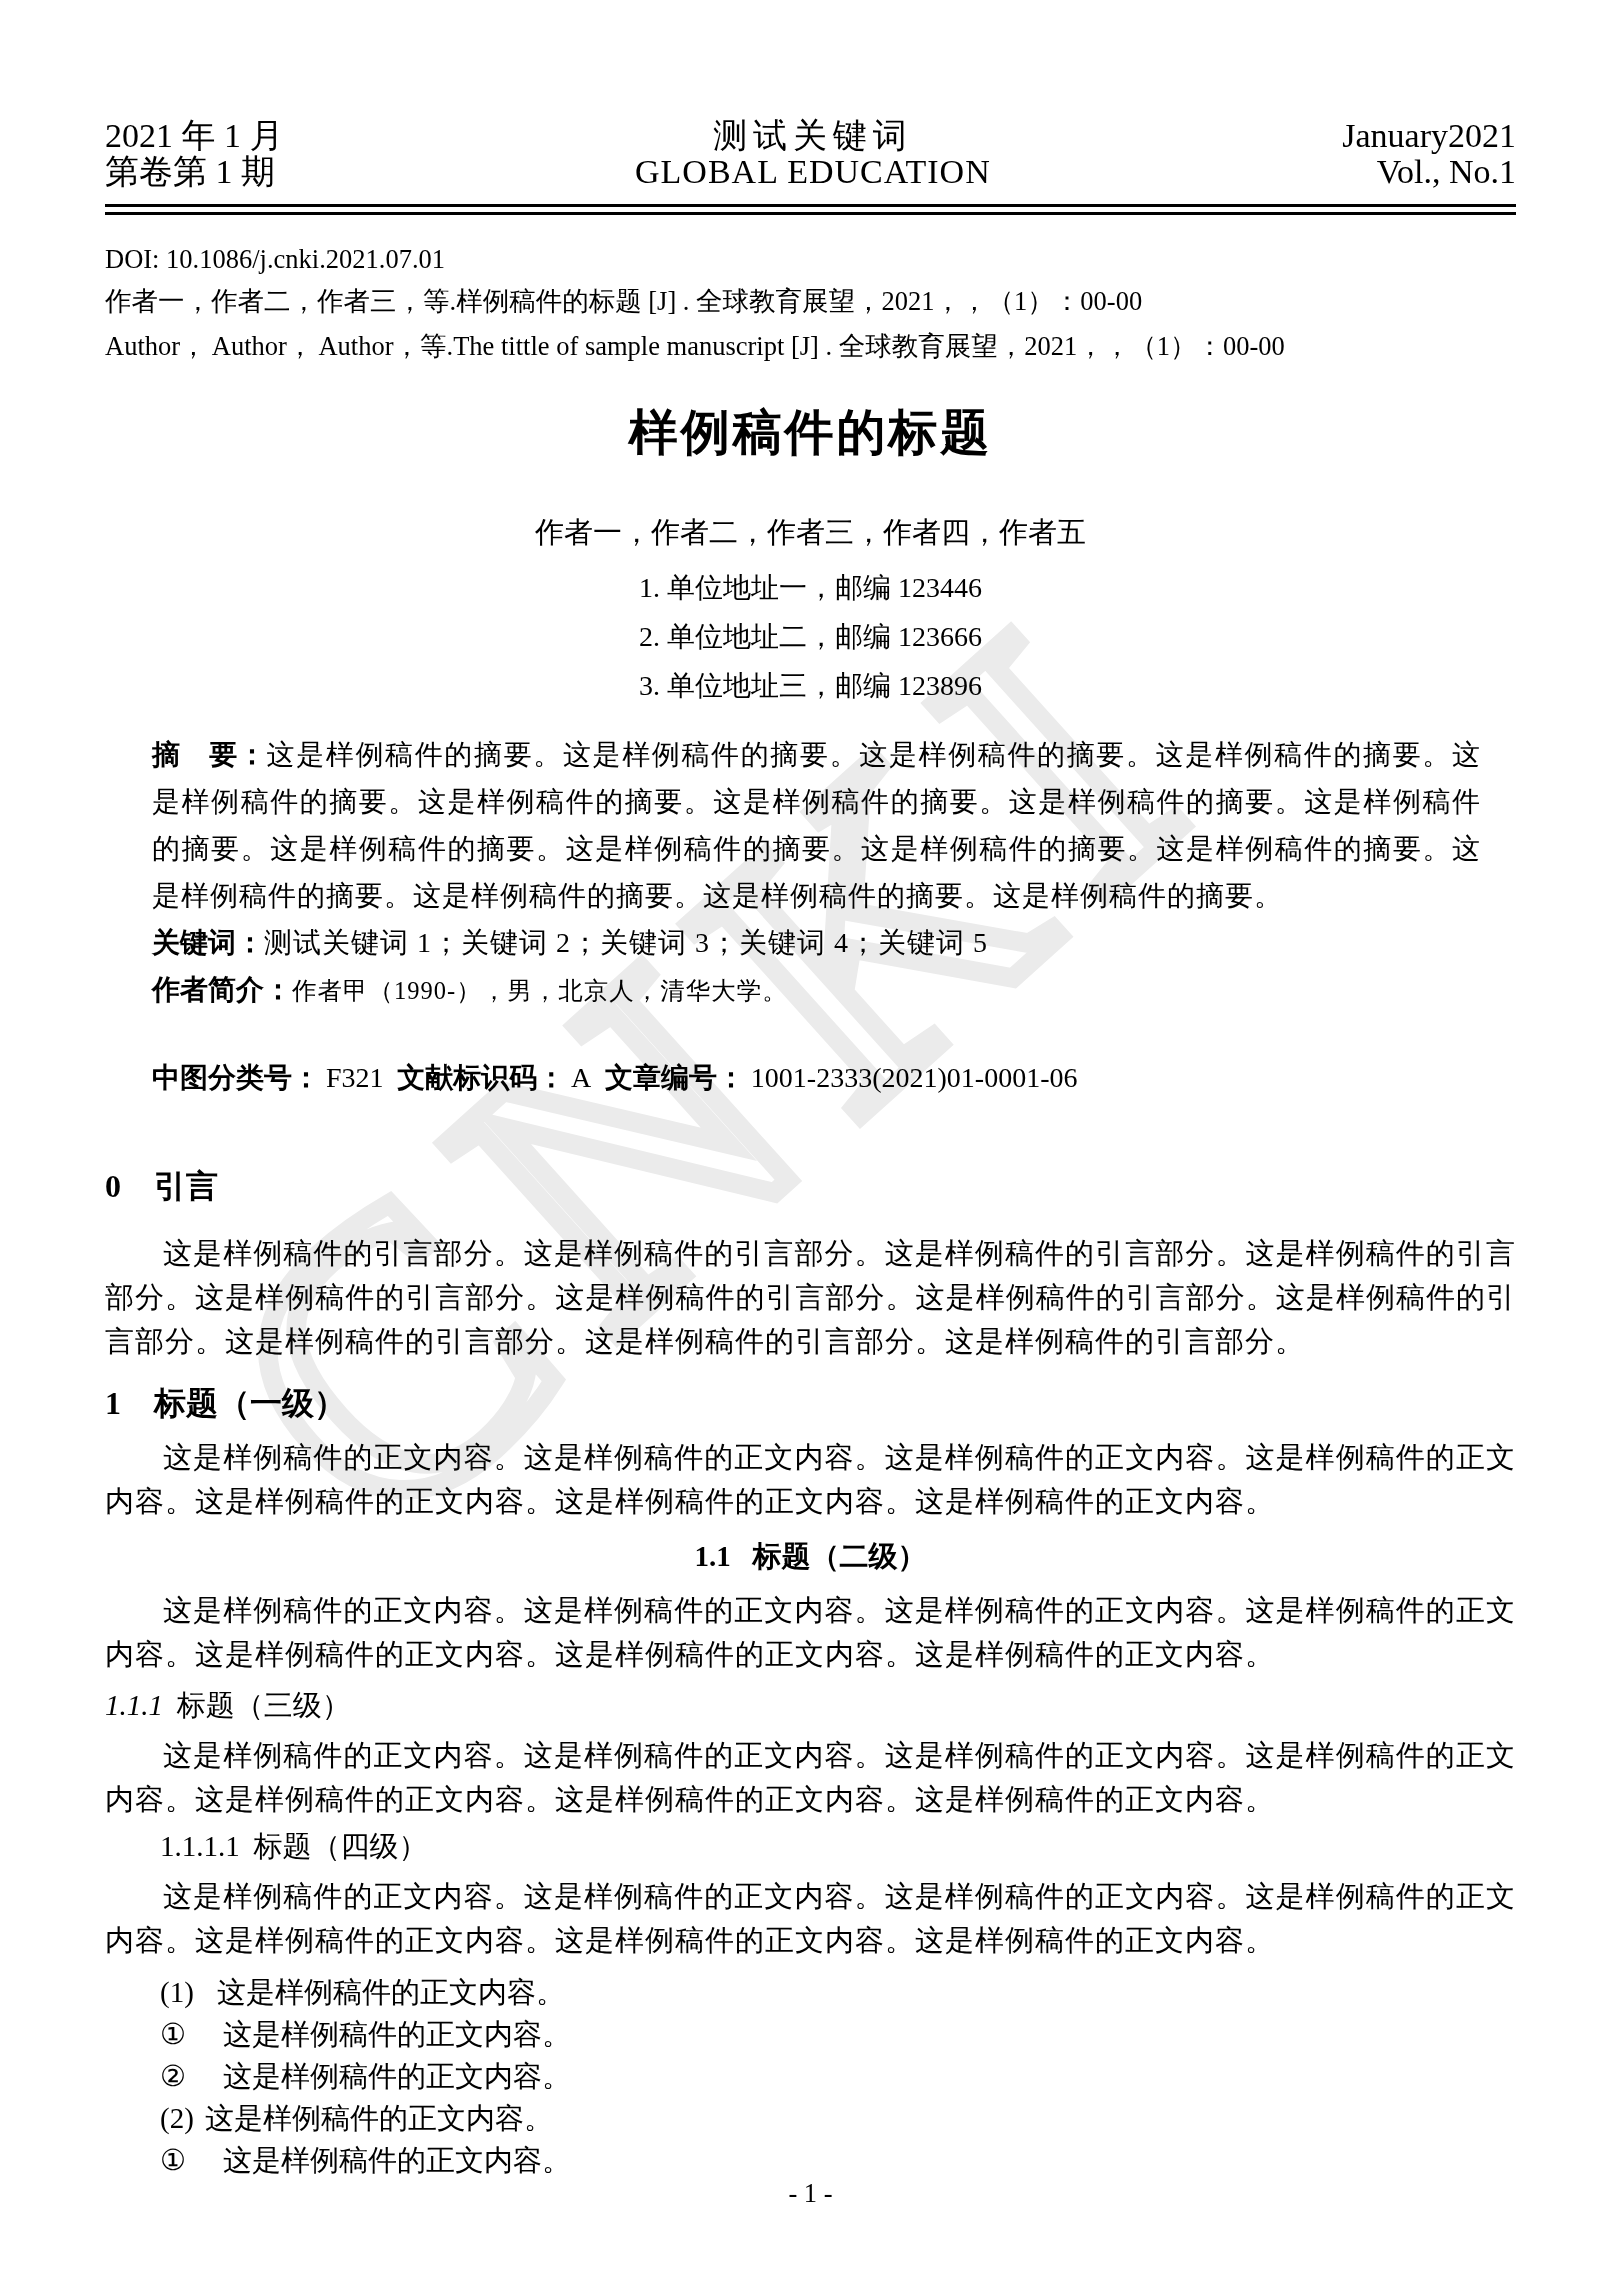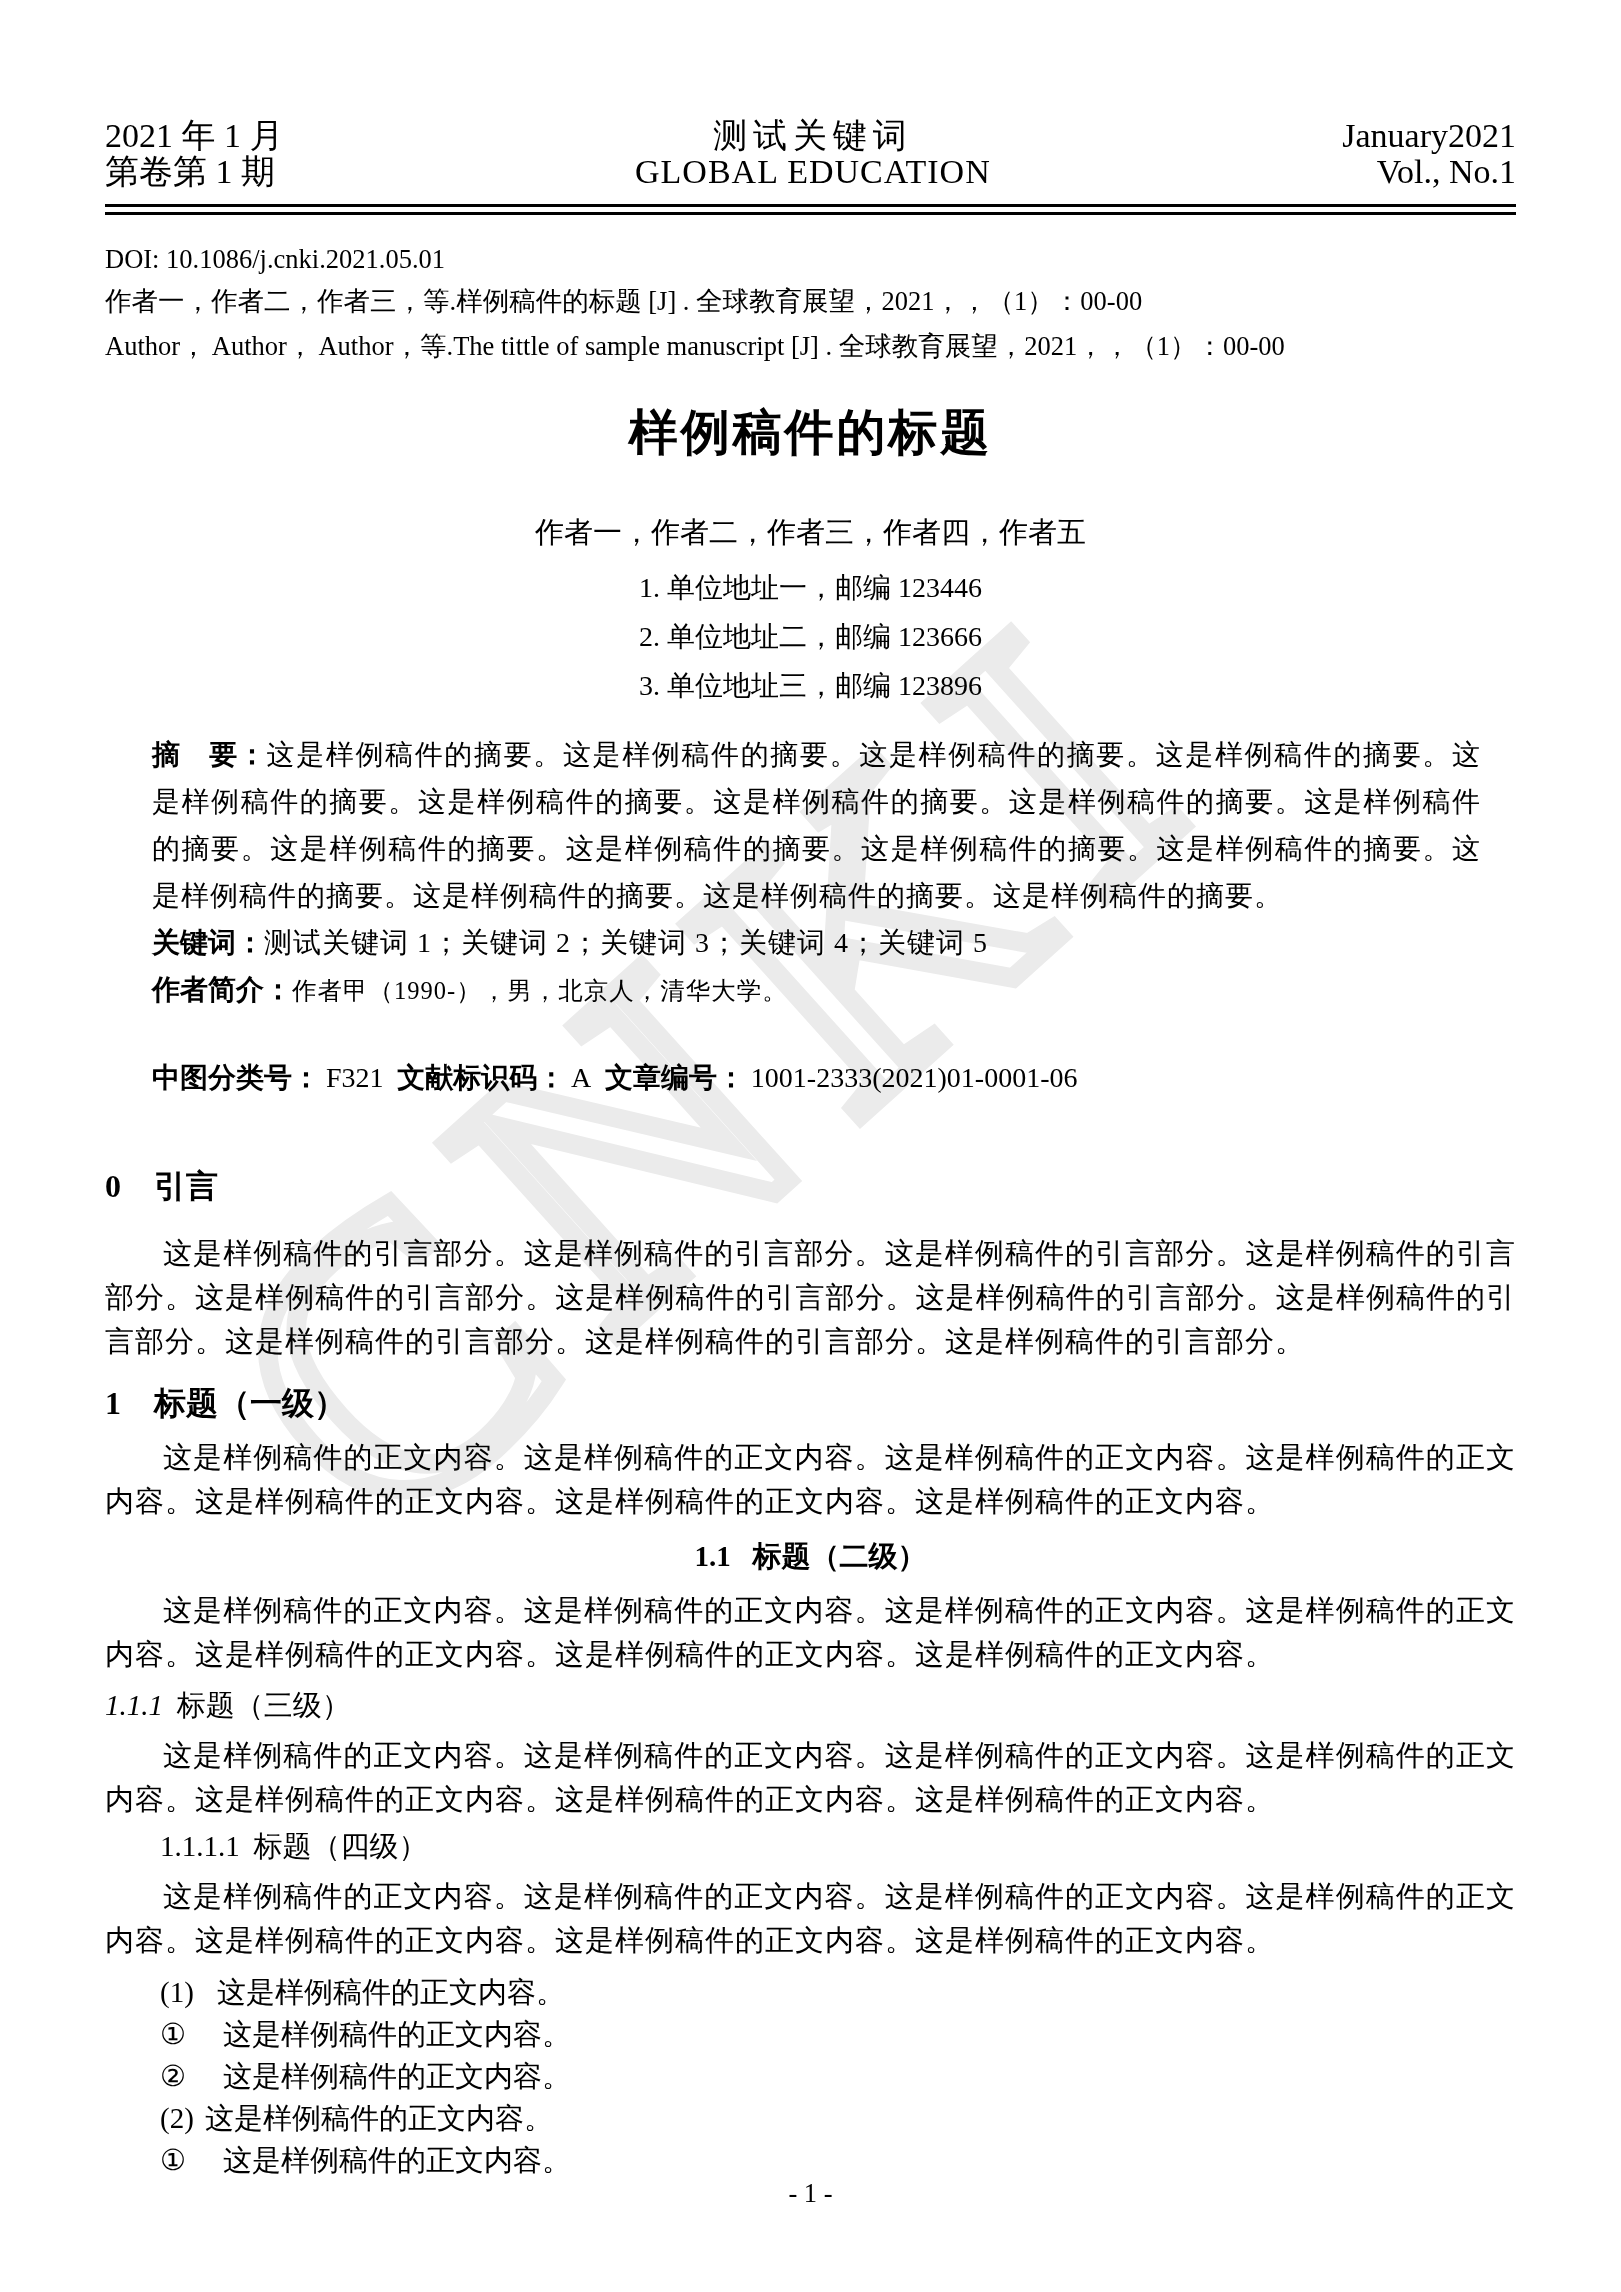--- a/index.html
+++ b/index.html
@@ -84,21 +84,21 @@
         <div class="rh-en">GLOBAL EDUCATION</div>
       </div>
       <div class="rh-col" style="text-align:right;">
         <div>January2021</div>
         <div>Vol., No.1</div>
       </div>
     </div>
 
     <div class="head-rule"></div>
 
-    <div class="doi-line">DOI: 10.1086/j.cnki.2021.05.01</div>
+    <div class="doi-line">DOI: 10.1086/j.cnki.2021.07.01</div>
     <div class="citation">作者一，作者二，作者三，等.样例稿件的标题 [J] . 全球教育展望，2021，，（1）：00-00</div>
     <div class="citation">Author， Author， Author，等.The tittle of sample manuscript [J] . 全球教育展望，2021，，（1）：00-00</div>
 
     <div class="article-title hei">样例稿件的标题</div>
 
     <div class="authors-line">作者一，作者二，作者三，作者四，作者五</div>
 
     <div class="affil-list">
       <div class="affil">1. 单位地址一，邮编 123446</div>
       <div class="affil">2. 单位地址二，邮编 123666</div>

